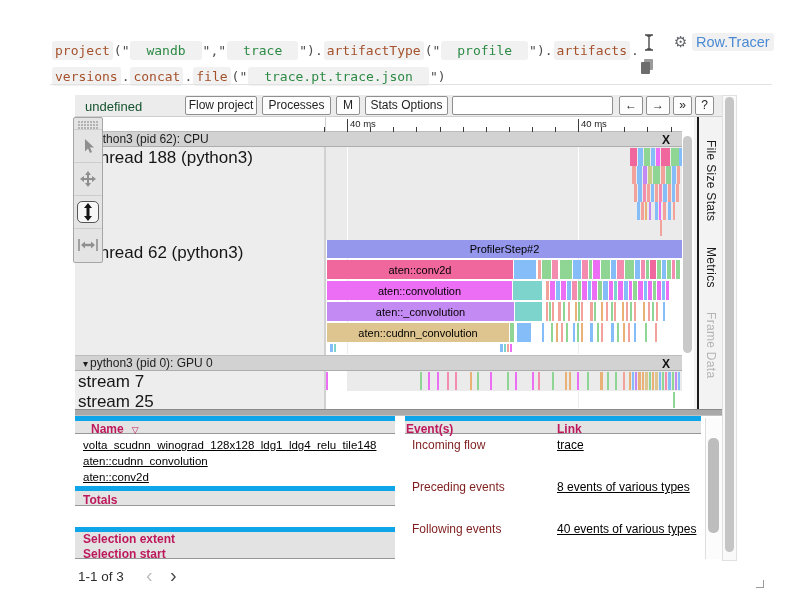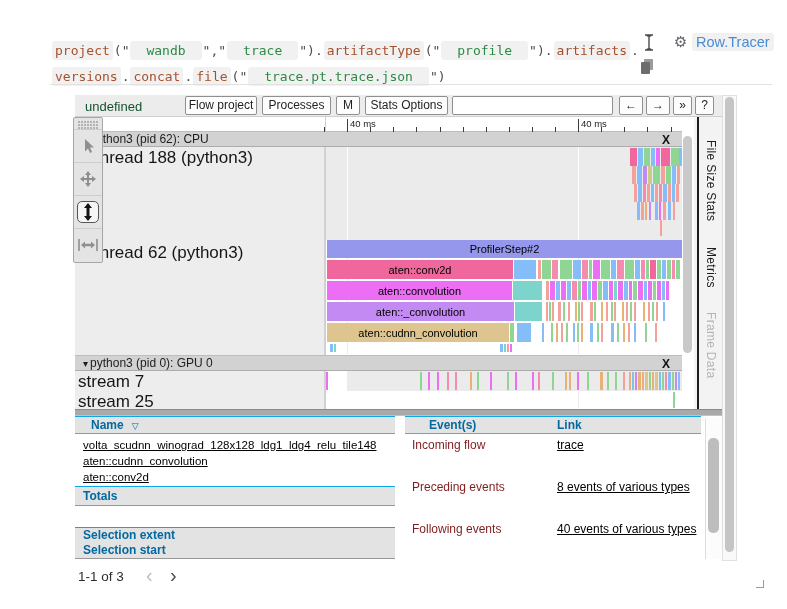--- a/index.html
+++ b/index.html
@@ -97,35 +97,35 @@
   #vtab-1{top:140px}
   #vtab-2{top:247px}
   #vtab-3{top:312px;color:#b4b4b4}
 
   #outer-scroll{left:722px;top:95px;width:15px;height:466px;background:#f9f9f9;border:1px solid #e0e0e0;box-sizing:border-box}
   #outer-thumb{left:725px;top:97px;width:9px;height:455px;background:#c5c5c5;border-radius:5px}
 
   
   #mid-divider{left:75px;top:409px;width:647px;height:7px;background:#a9a9a9;border-top:1px solid #8a8a8a;border-bottom:1px solid #c2c2c2;box-sizing:border-box}
 
-  .tbl-band{position:absolute;background:#e3e3e3;border-top:1px solid #0ea5e9;border-bottom:1px solid #979797;box-sizing:border-box;font-size:12px;font-weight:bold;color:#0369a1}
+  .tbl-band{position:absolute;background:#e3e3e3;border-top:5px solid #0ea5e9;border-bottom:1px solid #979797;box-sizing:border-box;font-size:12px;font-weight:bold;color:#be185d}
   #name-header{left:75px;top:416px;width:320px;height:18px;line-height:16px}
   #name-header span{margin-left:8px}
   #name-sort{font-size:9px;font-weight:normal;margin-left:4px}
   .alink{position:absolute;left:83px;font-size:11.5px;color:#000;text-decoration:underline;white-space:nowrap;overflow:hidden;max-width:308px;cursor:pointer}
   #nrow-0{top:439px}
   #nrow-1{top:455px}
   #nrow-2{top:471px}
   #totals-band{left:75px;top:486px;width:320px;height:20px;line-height:18px}
   #totals-band span{margin-left:8px}
   #sel-band{left:75px;top:527px;width:320px;height:32px;line-height:15px}
   #sel-band div{margin-left:8px}
 
   #events-header{left:405px;top:416px;width:296px;height:18px}
-  #events-header .h1{position:absolute;left:24px;top:1px}
+  #events-header .h1{position:absolute;left:1px;top:1px}
   #events-header .h2{position:absolute;left:152px;top:1px}
   .ev-label{position:absolute;left:412px;font-size:12px;color:#7f1d1d;white-space:nowrap}
   .ev-link{position:absolute;left:557px;font-size:12px;color:#000;text-decoration:underline;white-space:nowrap;cursor:pointer}
   #ev-0,#evl-0{top:438px}
   #ev-1,#evl-1{top:480px}
   #ev-2,#evl-2{top:522px}
 
   #an-scroll{left:705px;top:418px;width:17px;height:141px;background:#fcfcfc;border-left:1px solid #ddd;box-sizing:border-box}
   #an-thumb{left:708px;top:438px;width:11px;height:95px;background:#bdbdbd;border-radius:5px}
 

